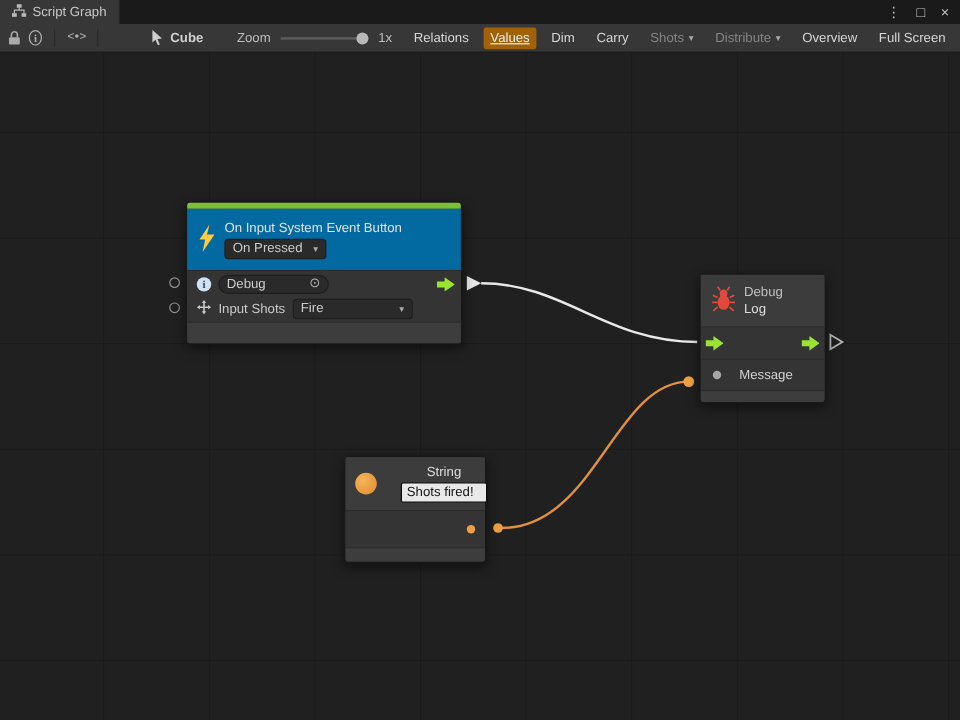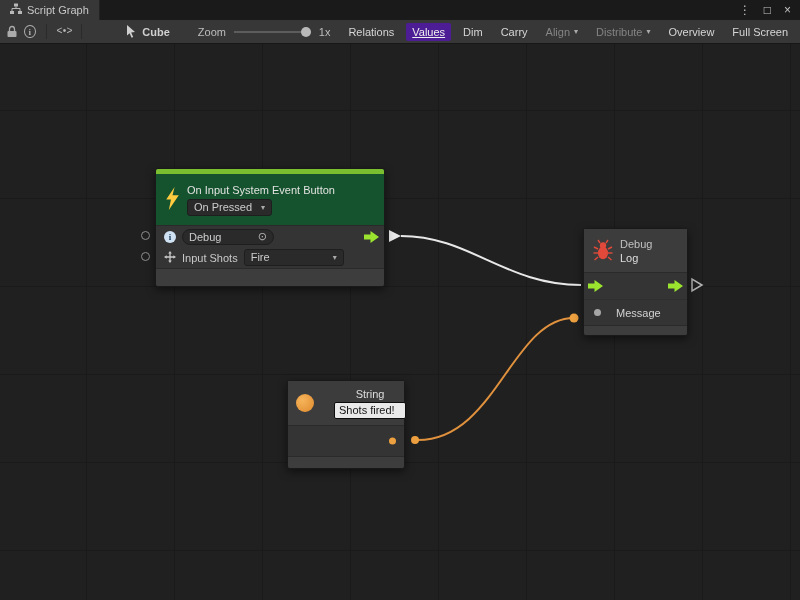--- a/index.html
+++ b/index.html
@@ -42,21 +42,21 @@
   .zoom-slider { position:relative; width:88px; height:12px; margin:0 2px; }
   .zs-track { position:absolute; left:0; right:0; top:5px; height:2px; background:#5d5d5d; }
   .zs-knob { position:absolute; right:0; top:1px; width:10px; height:10px; border-radius:50%; background:#b9b9b9; }
   .zoom-value { color:#bdbdbd; }
   .tb-spacer { flex:1; }
   .tb-btn {
     background:none; border:none; font:inherit; color:#d6d6d6;
     padding:3px 6px; border-radius:2px; display:flex; align-items:center; gap:4px;
     cursor:default; white-space:nowrap;
   }
-  .tb-btn.active { background:#4c1d95; color:#eeeeee;text-decoration:underline; }
+  .tb-btn.active { background:#a16207; color:#eeeeee;text-decoration:underline; }
   .tb-btn.disabled { color:#848484; }
 
   
   .canvas {
     position:relative; flex:1; overflow:hidden;
     background-color:#202020;
     background-image:
       linear-gradient(#1a1a1a 1px, transparent 1px),
       linear-gradient(90deg, #1a1a1a 1px, transparent 1px);
     background-size:88px 88px;
@@ -68,21 +68,21 @@
     position:absolute; z-index:2; background:#353535;
     border:1px solid #191919; border-radius:3px;
     box-shadow:0 3px 9px rgba(0,0,0,.5);
     font-size:11px; color:#d2d2d2;
   }
   .node-footer { background:#3d3d3d; border-top:1px solid #2a2a2a; border-radius:0 0 2px 2px; }
 
   
   .event-accent { height:5px; background:#79bf30; border-radius:2px 2px 0 0; }
   .event-header {
-    height:52px; background:#14532d; border-bottom:1px solid #2a2a2a;
+    height:52px; background:#0369a1; border-bottom:1px solid #2a2a2a;
     display:flex; align-items:center; gap:6px; padding:3px 8px;
   }
   .event-head-col { display:flex; flex-direction:column; align-items:flex-start; gap:3px; flex:1; }
   .node-title { color:#e2e2e2; white-space:nowrap; }
   .dropdown {
     background:#2a2a2a; border:1px solid #1e1e1e; border-radius:3px;
     padding:1px 6px; display:inline-flex; align-items:center; gap:9px;
     color:#cccccc; font-size:11px; line-height:13px;
   }
   .caret { font-size:8px; color:#aaaaaa; }
@@ -196,21 +196,21 @@
       <div class="zs-track"></div>
       <div class="zs-knob"></div>
     </div>
     <span class="zoom-value">1x</span>
     <div class="tb-spacer"></div>
     <button class="tb-btn">Relations</button>
     <button class="tb-btn active">Values</button>
     <button class="tb-btn">Dim</button>
     <button class="tb-btn">Carry</button>
     <button class="tb-btn disabled">
-      <span>Align</span>
+      <span>Shots</span>
       <span class="caret">▾</span>
     </button>
     <button class="tb-btn disabled">
       <span>Distribute</span>
       <span class="caret">▾</span>
     </button>
     <button class="tb-btn">Overview</button>
     <button class="tb-btn">Full Screen</button>
   </div>
 

